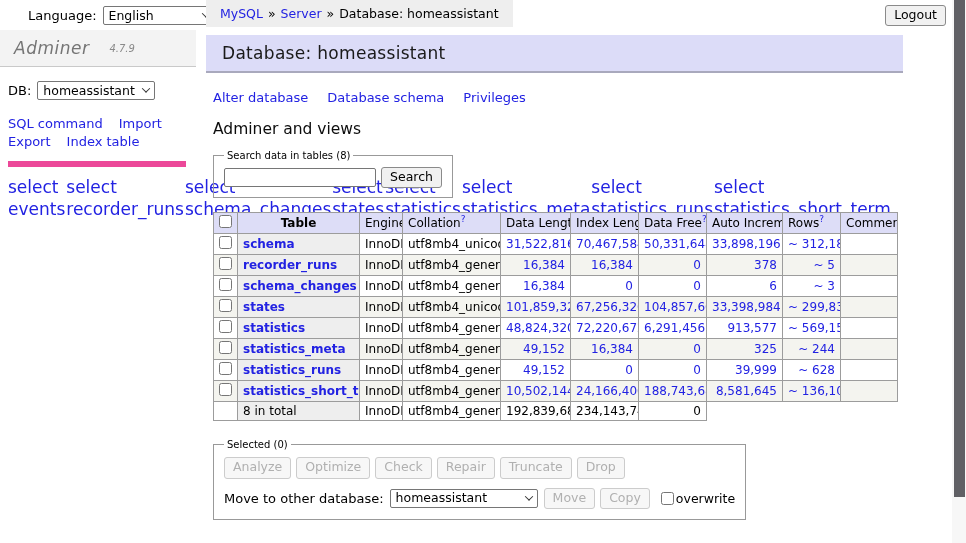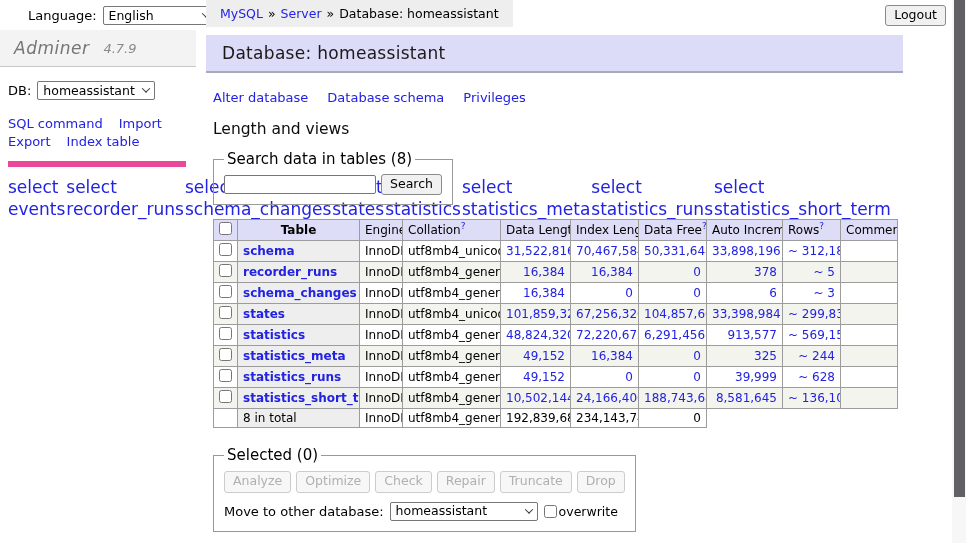--- a/index.html
+++ b/index.html
@@ -30,35 +30,35 @@
     height:19px; cursor:pointer; }
   .chev { width:6px; height:6px; border-right:1.6px solid #333; border-bottom:1.6px solid #333;
     transform:rotate(45deg) translate(-1px,-1px); flex:0 0 auto; }
   .tinput { border:1px solid #767676; border-radius:2px; height:19px; font-family:inherit; font-size:12.5px; padding:0 4px; }
   input[type="checkbox"].cb { width:13px; height:13px; margin:0; }
 
   
   #sidebar { position:absolute; top:30px; left:0; width:196px; bottom:6px; }
   #logo-band { height:37px; background:#f3f3f3; border-bottom:1px solid #c9c9c9; display:flex; align-items:center; padding:0 0 0 14px; }
   #logo-band .logo { font-style:italic; color:#757575; font-size:17px; letter-spacing:.5px; }
-  #logo-band .ver { font-style:italic; color:#8a8a8a; font-size:13px; margin-left:14px; }
+  #logo-band .ver { font-style:italic; color:#8a8a8a; font-size:10px; margin-left:20px; }
   #db-row { margin:14px 0 0 8px; display:flex; align-items:center; gap:6px; font-size:13px; }
   #action-links { margin:16px 0 0 8px; width:178px; display:flex; flex-wrap:wrap; column-gap:16px; row-gap:3px;
     padding-bottom:12px; border-bottom:6px solid #ec4899; font-size:13px; }
   #table-links { margin:10px 0 0 8px; display:flex; flex-direction:row; gap:1px; font-size:17px; line-height:1.28; }
 
   
   #main { position:absolute; top:35px; left:206px; width:697px; }
   #title-band { background:#dcdcf8; border-bottom:2px solid #a9a9bd; padding:8px 0 8px 16px; }
   #page-title { font-size:17px; font-weight:normal; margin:0; color:#1a1a1a; letter-spacing:.3px; }
   #content { padding:0 0 0 7px; }
   #db-links { margin:17px 0 15px; display:flex; gap:19px; font-size:13px; }
   h3.section { font-size:15.5px; font-weight:normal; margin:0 0 12px; color:#0d0d0d; }
   fieldset { display:inline-block; border:1px solid #999; margin:0 0 14px; padding:6px 10px 9px; }
-  fieldset legend { font-size:15px; padding:0 3px; }
+  fieldset legend { font-size:10px; padding:0 3px; }
   #search-row { display:flex; gap:5px; align-items:center; }
   #search-input { width:152px; }
 
   
   table.db { border-collapse:collapse; table-layout:fixed; width:684px; font-size:12px; margin-bottom:2px; }
   table.db th, table.db td { border:1px solid #9c9c9c; padding:2px 5px; overflow:hidden; white-space:nowrap; height:18px; }
   table.db thead th { background:#ddddf7; font-weight:normal; text-align:left; }
   table.db thead th.col-table { text-align:center; font-weight:bold; }
   table.db thead th.col-check, table.db td.c { text-align:center; padding:2px 2px; }
   table.db sup.help { font-size:9px; color:#2222e2; vertical-align:super; line-height:0; cursor:pointer; }
@@ -137,21 +137,21 @@
       <h2 id="page-title">Database: homeassistant</h2>
     </div>
     <div id="content">
 
       <div id="db-links">
           <a class="blink">Alter database</a>
           <a class="blink">Database schema</a>
           <a class="blink">Privileges</a>
         </div>
 
-      <h3 class="section">Length and views</h3>
+      <h3 class="section">Adminer and views</h3>
 
       <fieldset>
         <legend>Search data in tables (8)</legend>
         <div id="search-row">
           <input id="search-input" class="tinput" type="text" value="" style="">
           <button class="btn">Search</button>
         </div>
       </fieldset>
 
       <table class="db">
@@ -301,20 +301,21 @@
             <button class="btn disabled" disabled="">Repair</button>
             <button class="btn disabled" disabled="">Truncate</button>
             <button class="btn disabled" disabled="">Drop</button>
           </div>
         <div id="move-row">
           <span>Move to other database:</span>
           <span class="fselect">
             <span>homeassistant</span>
             <span class="chev"></span>
           </span>
+          <span id="move-buttons"><button class="btn disabled" disabled="" style="margin-right:5px">Move</button><button class="btn disabled" disabled="" style="margin-right:5px">Copy</button></span>
           <span id="overwrite-wrap">
             <input type="checkbox" class="cb" style="">
             <span>overwrite</span>
           </span>
         </div>
       </fieldset>
 
       
 
       

